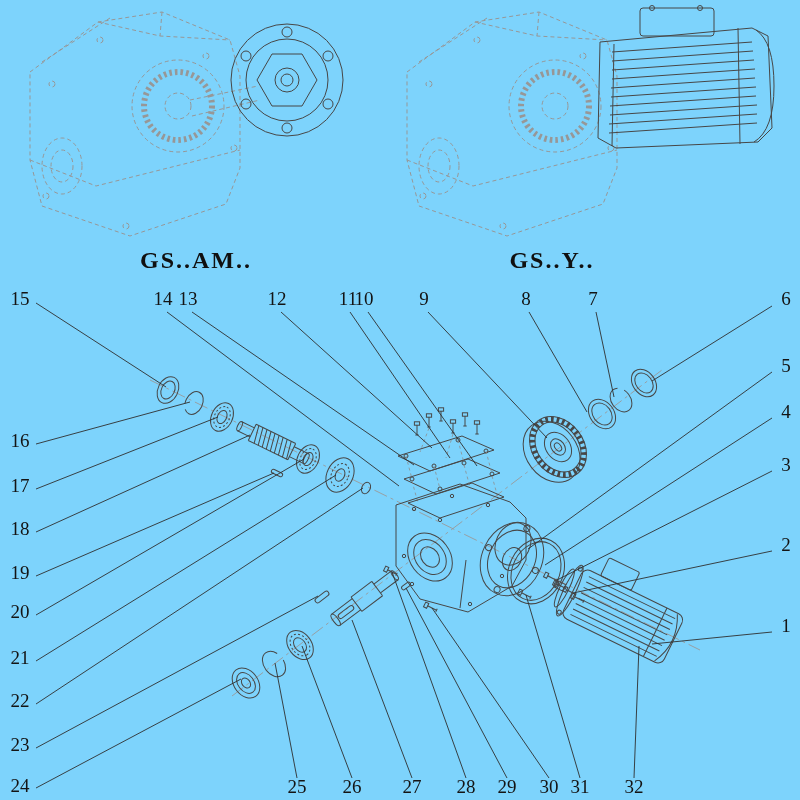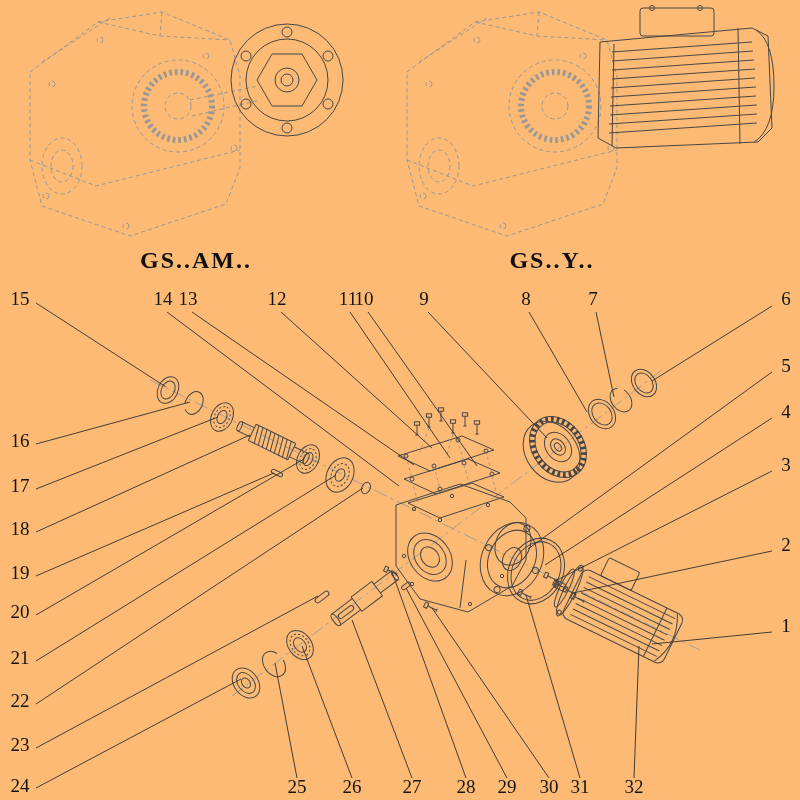--- a/index.html
+++ b/index.html
@@ -1,16 +1,16 @@
 <!DOCTYPE html>
 <html><head>
 <meta charset="utf-8">
 <style>
   html,body{margin:0;padding:0;background:#ffffff;}
-  .stage{position:relative;width:800px;height:800px;background:#fdba74;overflow:hidden;}
+  .stage{position:relative;width:800px;height:800px;background:#7dd3fc;overflow:hidden;}
   svg{display:block;}
   .leader{stroke:#2f2f2f;stroke-width:0.9;}
   .callout-num{font-family:"Liberation Serif",serif;font-size:19px;fill:#141414;}
   .variant-label{font-family:"Liberation Serif",serif;font-size:24px;font-weight:700;letter-spacing:2px;fill:#101010;}
   .axis{stroke:#9a9a9a;stroke-width:0.9;stroke-dasharray:14 4 3 4;fill:none;}
   .ghost{stroke:#979797;fill:none;stroke-width:1;}
   .ghost-d{stroke-dasharray:4 3;}
   .solid{stroke:#474747;fill:none;stroke-width:1;}
   .dashes{stroke:#8d8d8d;stroke-width:0.8;stroke-dasharray:3 3;fill:none;}
   .teeth{stroke-dasharray:2.6 3;stroke-width:6;}

